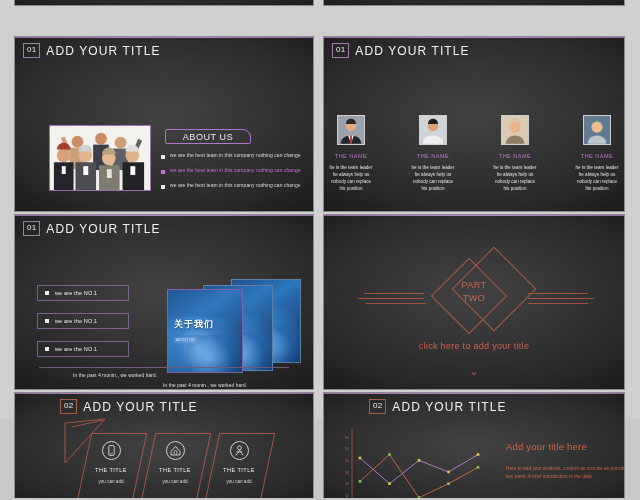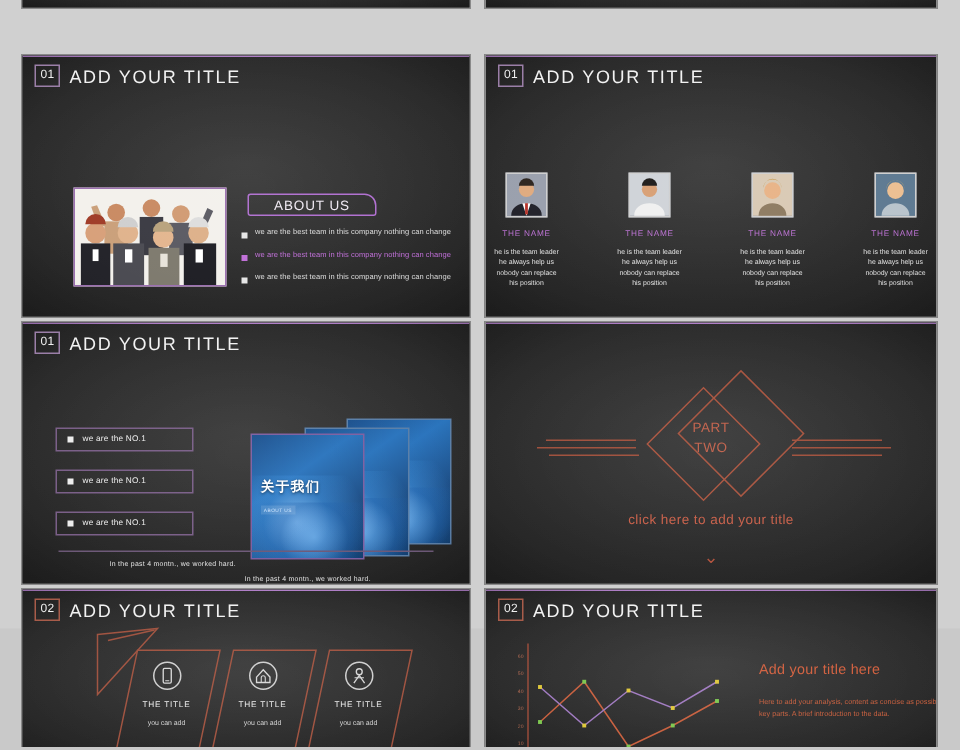--- a/index.html
+++ b/index.html
@@ -38,21 +38,21 @@
   
   .hdr { position:absolute; top:6px; left:8px; display:flex; align-items:center; gap:6px; z-index:5;}
   .hdr .num {
     border:1px solid #9b7fa8;
     color:#efefef;
     font-size:8px;
     line-height:1;
     padding:2px 3px 3px 3px;
     letter-spacing:.2px;
   }
-  .hdr .num.warm { border-color:#a85c4a; }
+  .hdr .num.warm { border-color:#a85c4a;margin-left:37px; }
   .hdr .ttl {
     color:#f2f2f2;
     font-size:12px;
     letter-spacing:1.1px;
     white-space:nowrap;
   }
   .hdr-rule { position:absolute; left:0; right:0; top:0; height:1px; background:#b07fc8; }
 
   
   .s1-photo {

